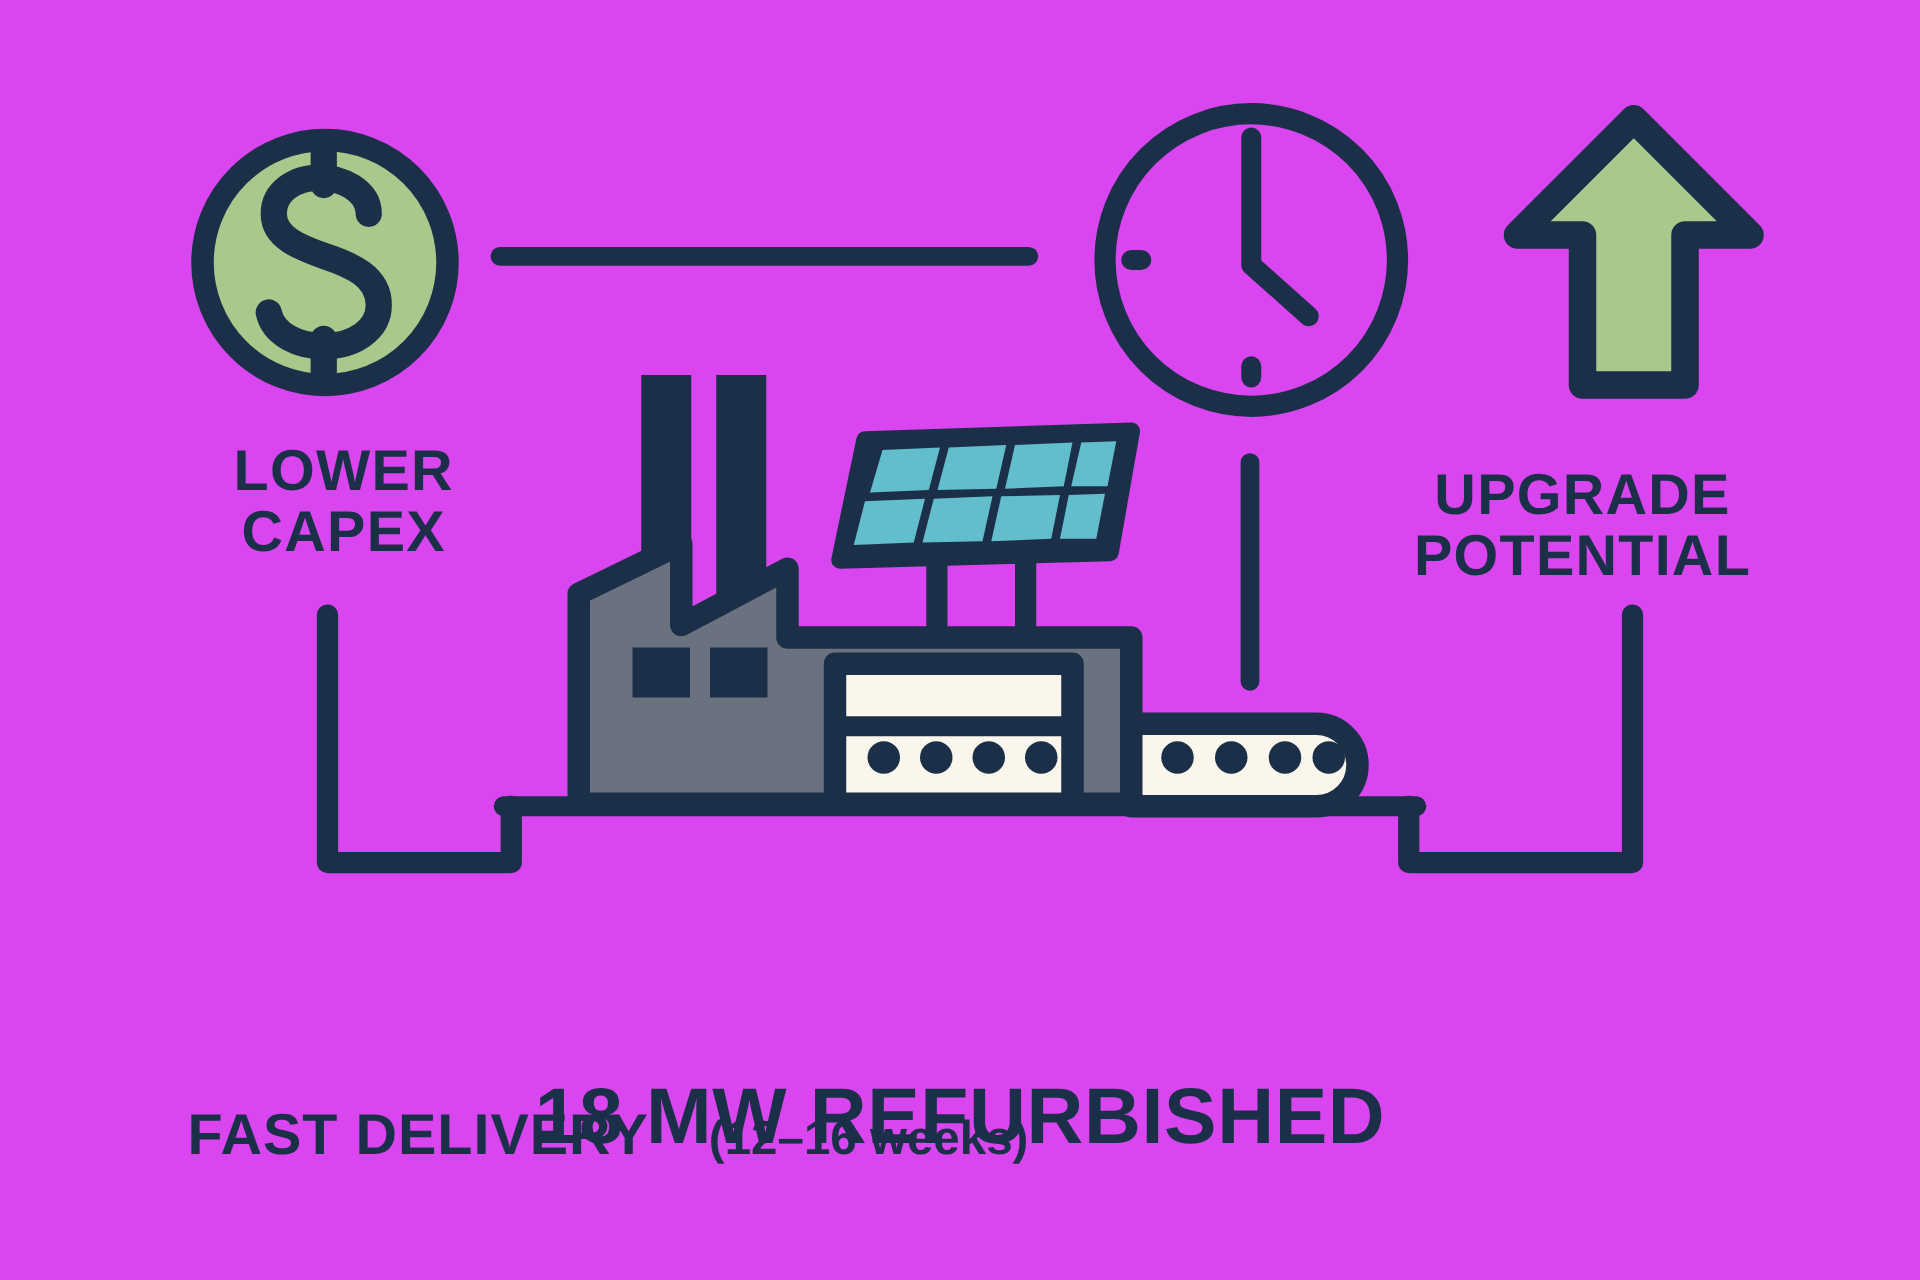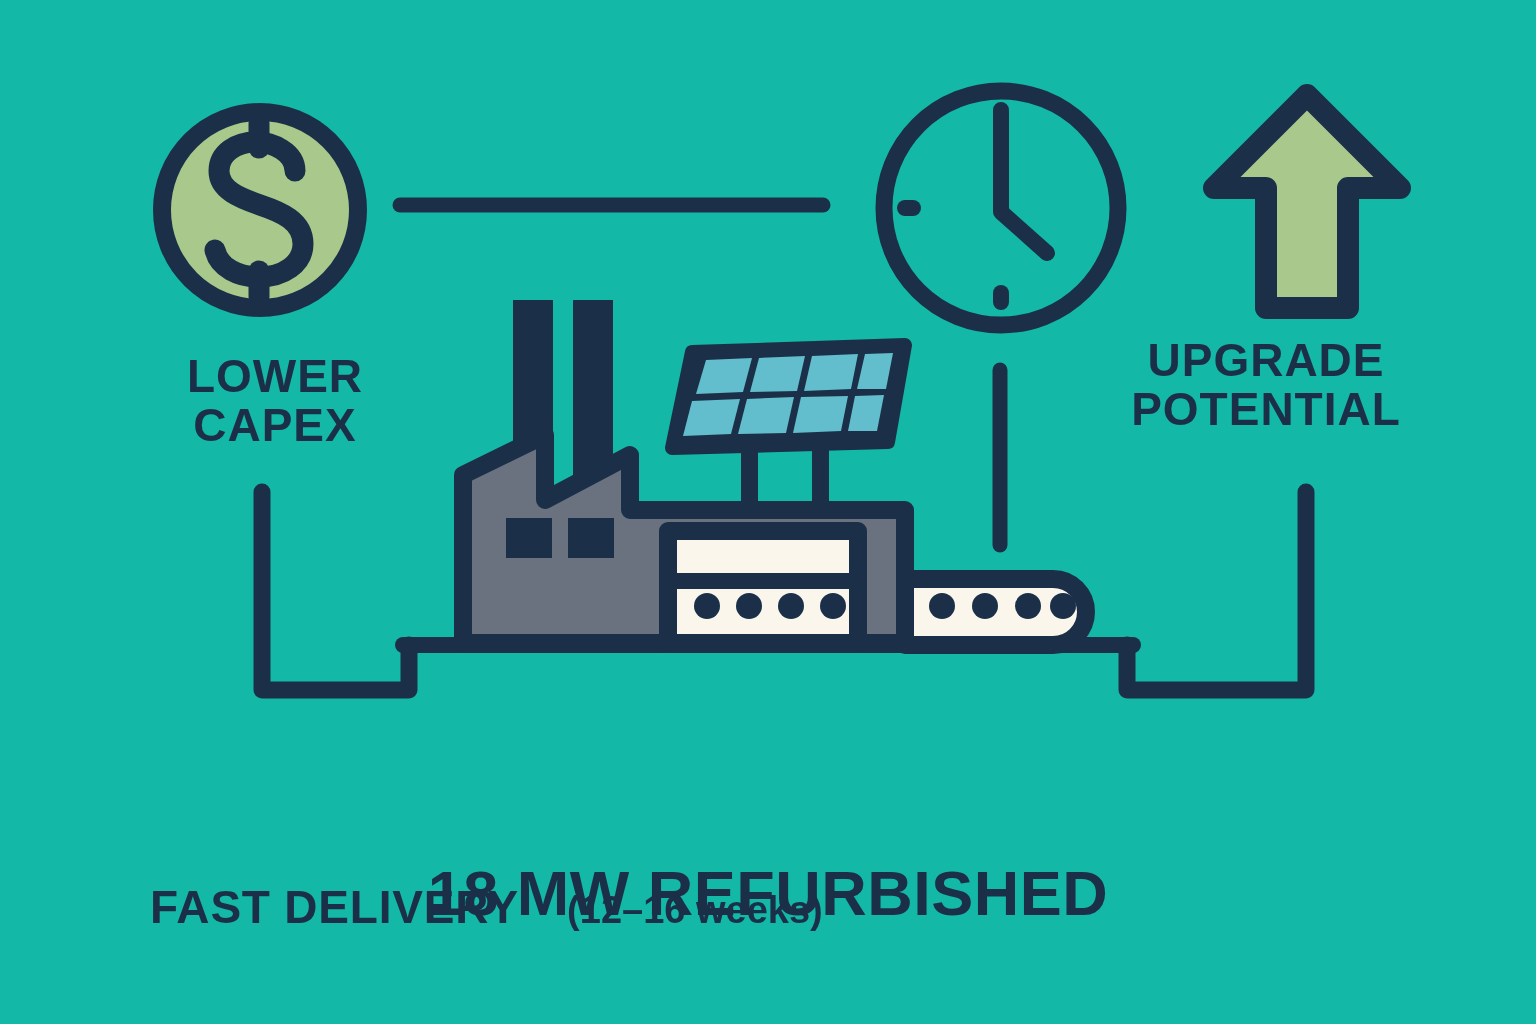--- a/index.html
+++ b/index.html
@@ -8,21 +8,21 @@
     background: #ffffff;
   }
   body {
     font-family: "Liberation Sans", sans-serif;
   }
   #infographic {
     position: relative;
     width: 1536px;
     height: 1024px;
     overflow: hidden;
-    background: #14b8a6;
+    background: #d946ef;
   }
   #scene {
     position: absolute;
     inset: 0;
     width: 1536px;
     height: 1024px;
     display: block;
   }
   .txt {
     position: absolute;
@@ -35,21 +35,21 @@
   #label-left {
     left: 55px;
     top: 352px;
     width: 440px;
     text-align: center;
     font-size: 46px;
     letter-spacing: 1px;
   }
   #label-right {
     right: 35px;
-    top: 336px;
+    top: 371px;
     width: 470px;
     text-align: center;
     font-size: 46px;
     letter-spacing: 1px;
   }
   #headline {
     left: 0;
     top: 712px;
     width: 1536px;
     text-align: center;

